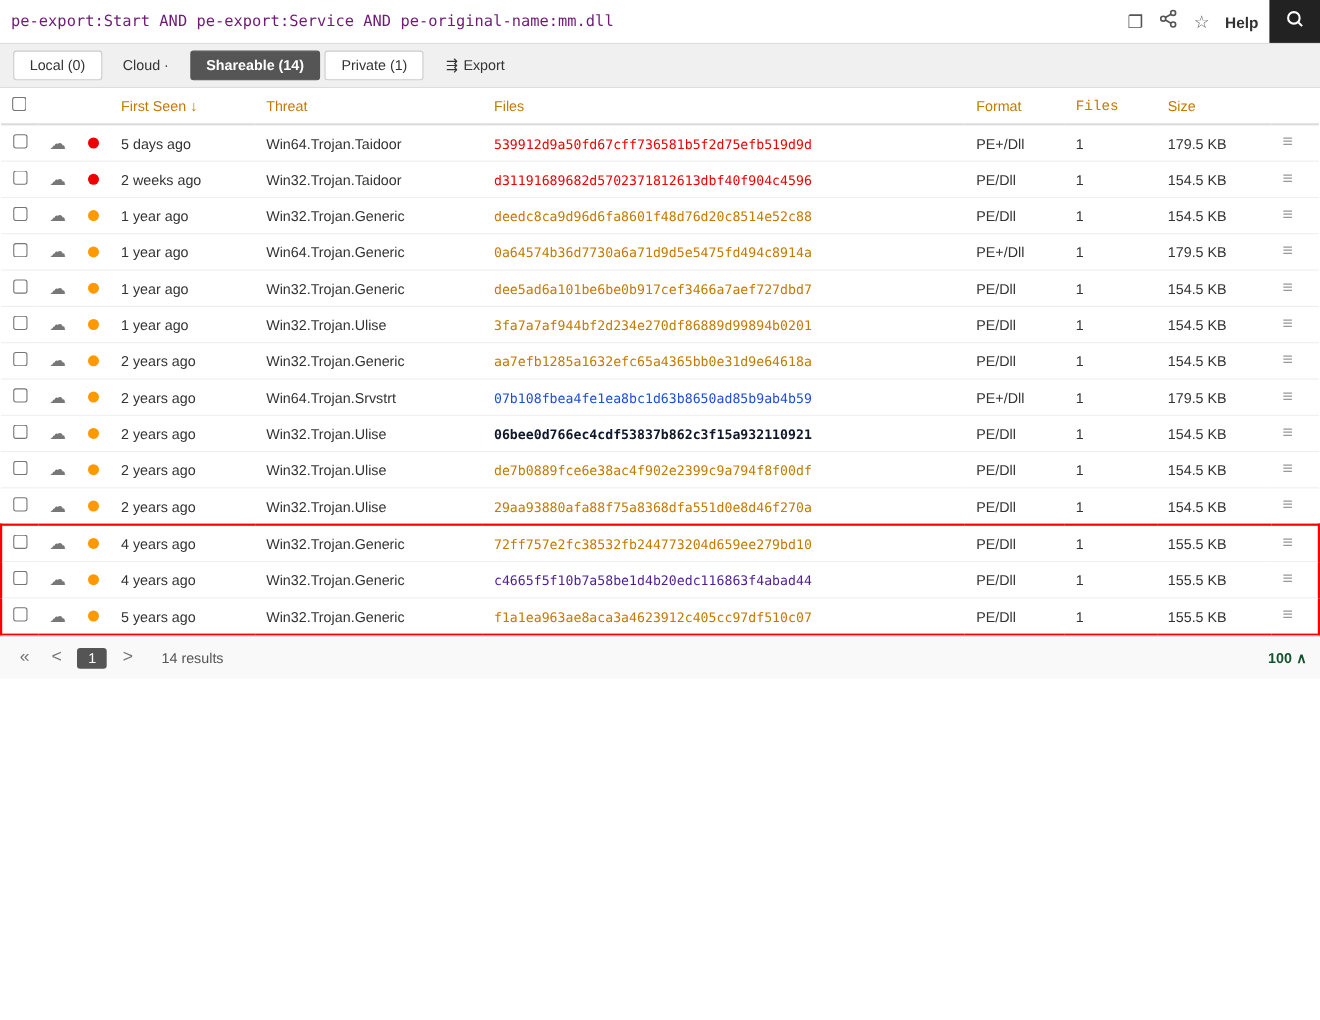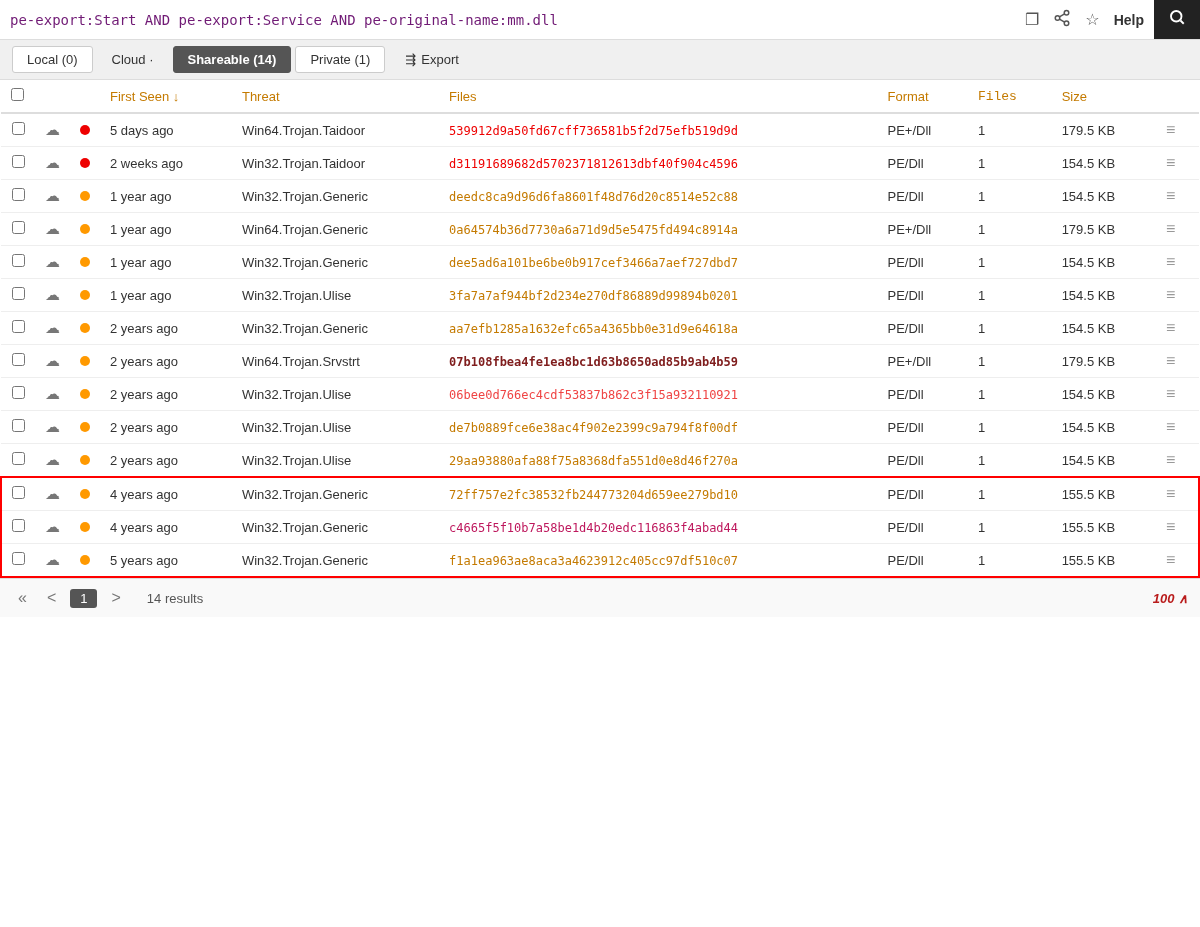--- a/index.html
+++ b/index.html
@@ -116,21 +116,21 @@
     .pagination-left { display: flex; align-items: center; gap: 8px; }
     .page-nav { background: none; border: none; font-size: 16px; cursor: pointer; color: #777; padding: 2px 6px; }
     .page-num {
       background: #555;
       color: #fff;
       padding: 2px 10px;
       border-radius: 3px;
       font-size: 13px;
     }
     .results-count { color: #555; margin-left: 12px; }
-    .per-page { display: flex; align-items: center; gap: 4px; color: #b91c1c; font-size: 13px; font-style: italic; }
+    .per-page { display: flex; align-items: center; gap: 4px; color: #14532d; font-size: 13px; }
     .per-page span { font-weight: bold; }
   </style>
 </head>
 <body>
 
 <div class="search-bar">
   <input class="search-input" type="text" value="pe-export:Start AND pe-export:Service AND pe-original-name:mm.dll" style="">
   <div class="search-icons">
     <span title="Copy">❐</span>
     <span title="Share">
@@ -341,21 +341,21 @@
     </td>
     <td class="radio-col">
       <span style="font-size:15px;color:#777;">☁</span>
     </td>
     <td class="cloud-col">
       <span class="dot" style="background:#f90;"></span>
     </td>
     <td>2 years ago</td>
     <td>Win64.Trojan.Srvstrt</td>
     <td>
-      <a href="#" class="hash-link" style="color:#7f1d1d;font-weight:bold;">07b108fbea4fe1ea8bc1d63b8650ad85b9ab4b59</a>
+      <a href="#" class="hash-link" style="color:#1d4ed8;">07b108fbea4fe1ea8bc1d63b8650ad85b9ab4b59</a>
     </td>
     <td>PE+/Dll</td>
     <td>1</td>
     <td>179.5 KB</td>
     <td>
       <span class="menu-icon">≡</span>
     </td>
   </tr>
         <tr>
     <td class="check-col">
@@ -363,21 +363,21 @@
     </td>
     <td class="radio-col">
       <span style="font-size:15px;color:#777;">☁</span>
     </td>
     <td class="cloud-col">
       <span class="dot" style="background:#f90;"></span>
     </td>
     <td>2 years ago</td>
     <td>Win32.Trojan.Ulise</td>
     <td>
-      <a href="#" class="hash-link" style="color:#ef4444;">06bee0d766ec4cdf53837b862c3f15a932110921</a>
+      <a href="#" class="hash-link" style="color:#0f172a;font-weight:bold;">06bee0d766ec4cdf53837b862c3f15a932110921</a>
     </td>
     <td>PE/Dll</td>
     <td>1</td>
     <td>154.5 KB</td>
     <td>
       <span class="menu-icon">≡</span>
     </td>
   </tr>
         <tr>
     <td class="check-col">
@@ -451,21 +451,21 @@
     </td>
     <td class="radio-col">
       <span style="font-size:15px;color:#777;">☁</span>
     </td>
     <td class="cloud-col">
       <span class="dot" style="background:#f90;"></span>
     </td>
     <td>4 years ago</td>
     <td>Win32.Trojan.Generic</td>
     <td>
-      <a href="#" class="hash-link" style="color:#be185d;">c4665f5f10b7a58be1d4b20edc116863f4abad44</a>
+      <a href="#" class="hash-link" style="color:#4c1d95;">c4665f5f10b7a58be1d4b20edc116863f4abad44</a>
     </td>
     <td>PE/Dll</td>
     <td>1</td>
     <td>155.5 KB</td>
     <td>
       <span class="menu-icon">≡</span>
     </td>
   </tr>
         <tr style="border-bottom: 2px solid red; border-left: 2px solid red; border-right: 2px solid red;">
     <td class="check-col">

